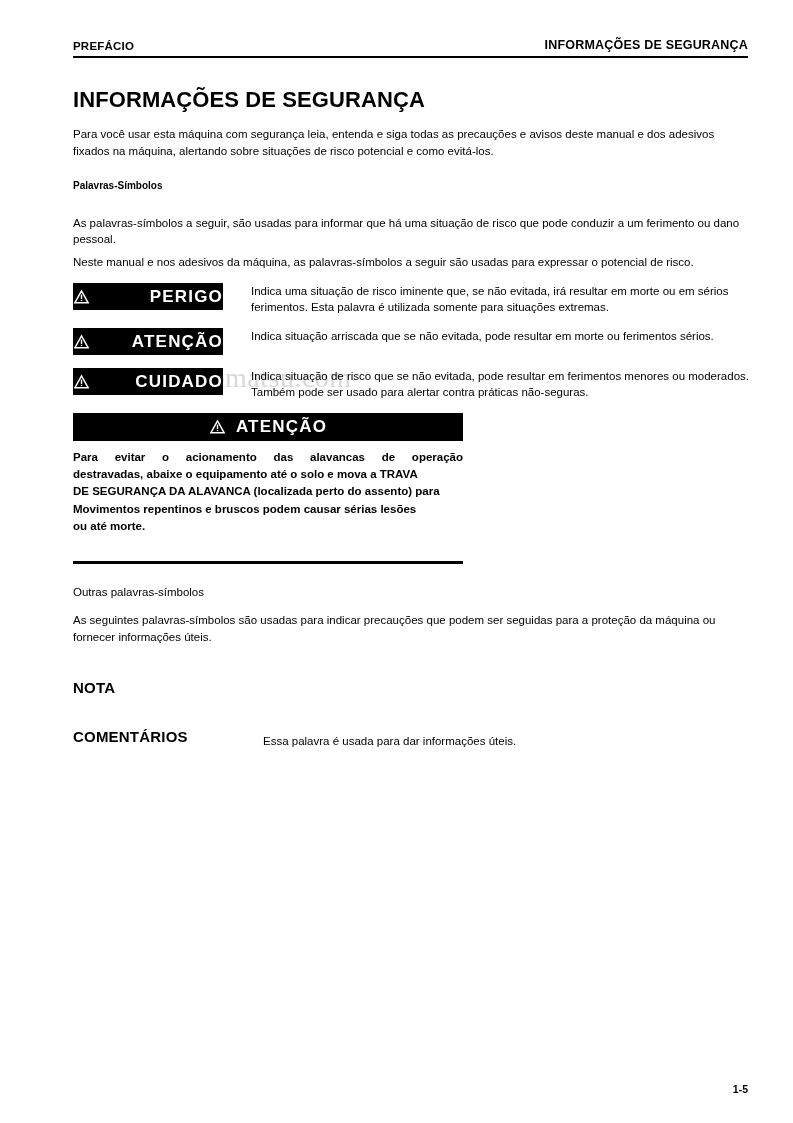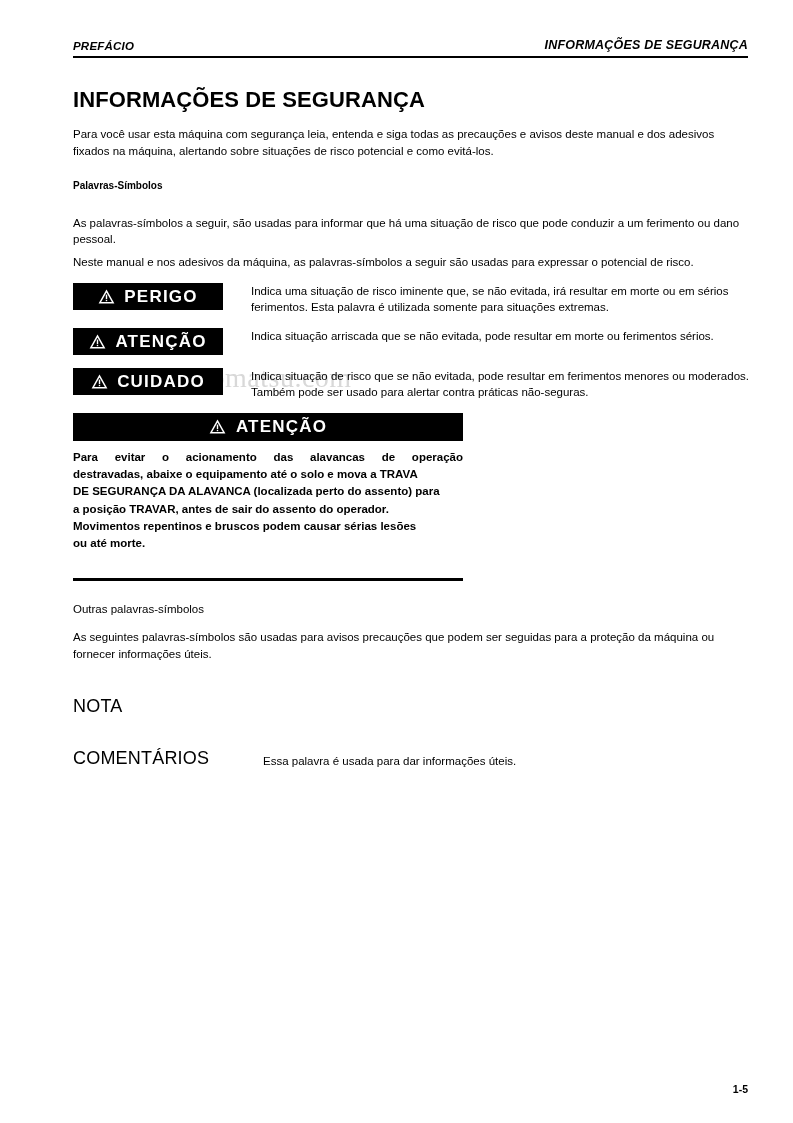--- a/index.html
+++ b/index.html
@@ -22,21 +22,20 @@
     position: absolute;
     left: 73px;
     top: 38px;
     width: 675px;
     display: flex;
     justify-content: space-between;
     align-items: flex-end;
     font-size: 11.5px;
     font-weight: bold;
     letter-spacing: 0.2px;
-    font-style: italic;
   }
   .header .left { text-align: left; }
   .header .right { text-align: right; font-size: 12.5px; }
   .header-rule {
     position: absolute;
     left: 73px;
     top: 56px;
     width: 675px;
     height: 2px;
     background: #000;
@@ -79,21 +78,21 @@
     margin-bottom: 13px;
   }
   .signal-badge {
     flex: 0 0 auto;
     width: 150px;
     height: 27px;
     background: #000;
     color: #fff;
     display: flex;
     align-items: center;
-    justify-content: center;
+    justify-content: space-between;
     gap: 9px;
     box-sizing: border-box;
   }
   .signal-badge .wlabel {
     font-size: 17px;
     font-weight: bold;
     letter-spacing: 1.2px;
     line-height: 1;
   }
   .tri {
@@ -157,22 +156,22 @@
   }
 
   .note-row {
     display: flex;
     align-items: flex-start;
     margin-top: 34px;
   }
   .note-word {
     flex: 0 0 auto;
     width: 190px;
-    font-size: 18px;
-    font-weight: normal;
+    font-size: 15px;
+    font-weight: bold;
     line-height: 1;
     letter-spacing: 0.2px;
   }
   .note-text {
     flex: 1 1 auto;
     font-size: 11.5px;
     line-height: 1.45;
     padding-top: 4px;
   }
 
@@ -278,29 +277,28 @@
           <rect x="7.8" y="10.8" width="1.4" height="1.4" fill="#ffffff"></rect>
         </svg>
       </span>
       <span class="wlabel">ATENÇÃO</span>
     </div>
 
     <div class="example-body">
       <div class="justified">Para evitar o acionamento das alavancas de operação</div>
       <div>destravadas, abaixe o equipamento até o solo e mova a TRAVA</div>
       <div>DE SEGURANÇA DA ALAVANCA (localizada perto do assento) para</div>
-      <div>a posição TRAVAR, antes de sair do assento do operador.</div>
       <div>Movimentos repentinos e bruscos podem causar sérias lesões</div>
       <div>ou até morte.</div>
     </div>
 
     <div class="example-rule"></div>
 
     <div class="other-head">Outras palavras-símbolos</div>
-    <p class="para">As seguintes palavras-símbolos são usadas para avisos precauções que podem ser seguidas para a proteção da máquina ou fornecer informações úteis.</p>
+    <p class="para">As seguintes palavras-símbolos são usadas para indicar precauções que podem ser seguidas para a proteção da máquina ou fornecer informações úteis.</p>
 
     <div class="note-row">
       <div class="note-word">NOTA</div>
     </div>
 
     <div class="note-row">
       <div class="note-word">COMENTÁRIOS</div>
       <div class="note-text">Essa palavra é usada para dar informações úteis.</div>
     </div>
 

